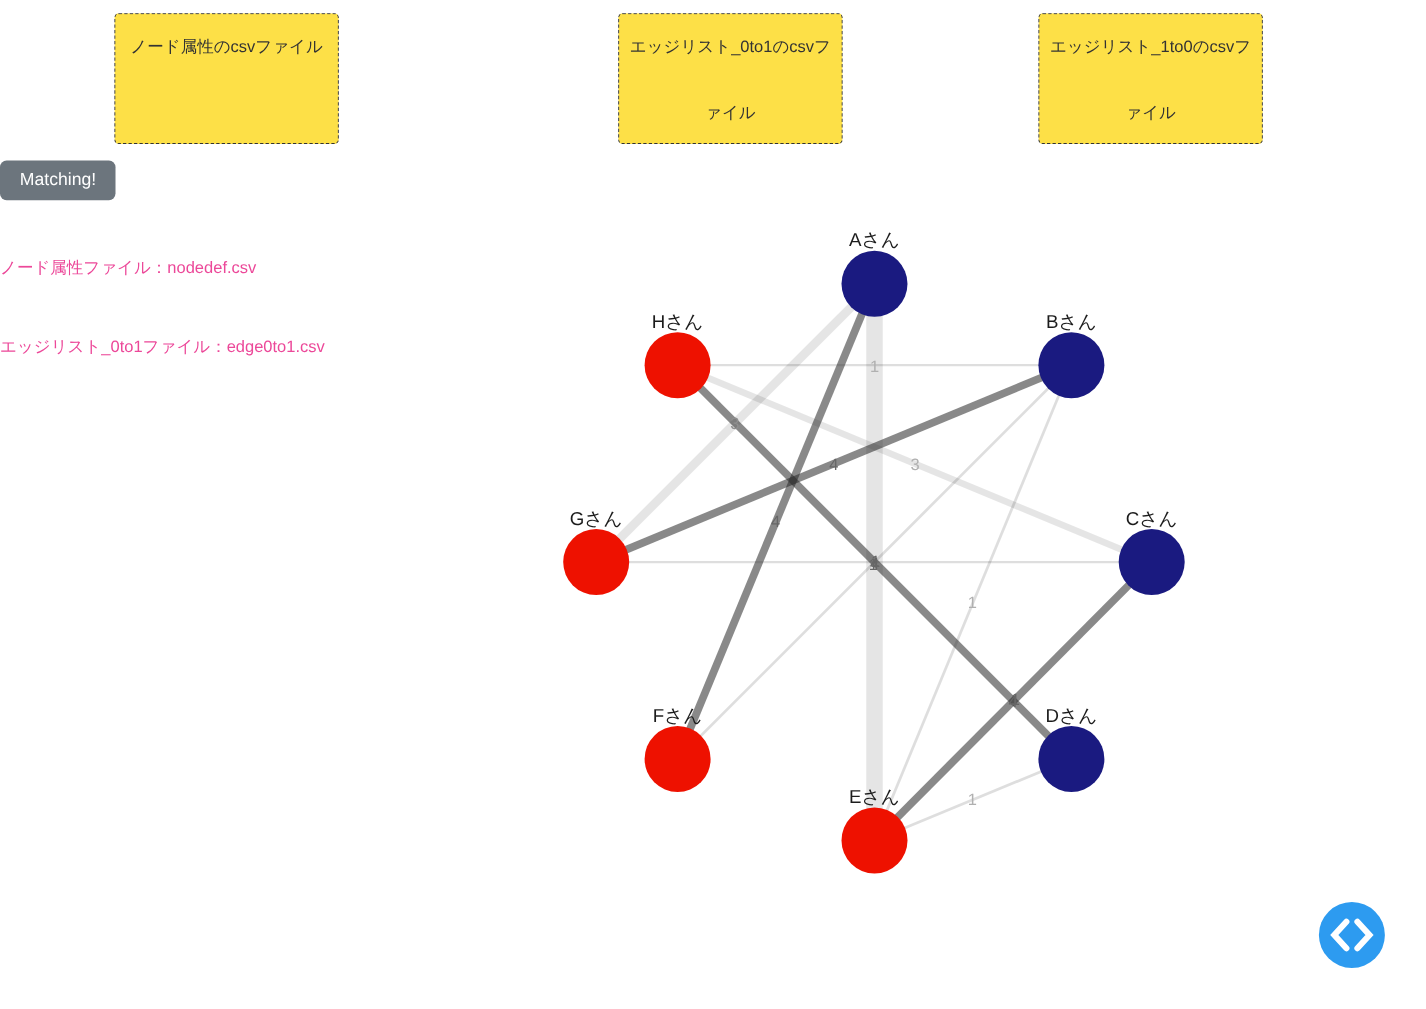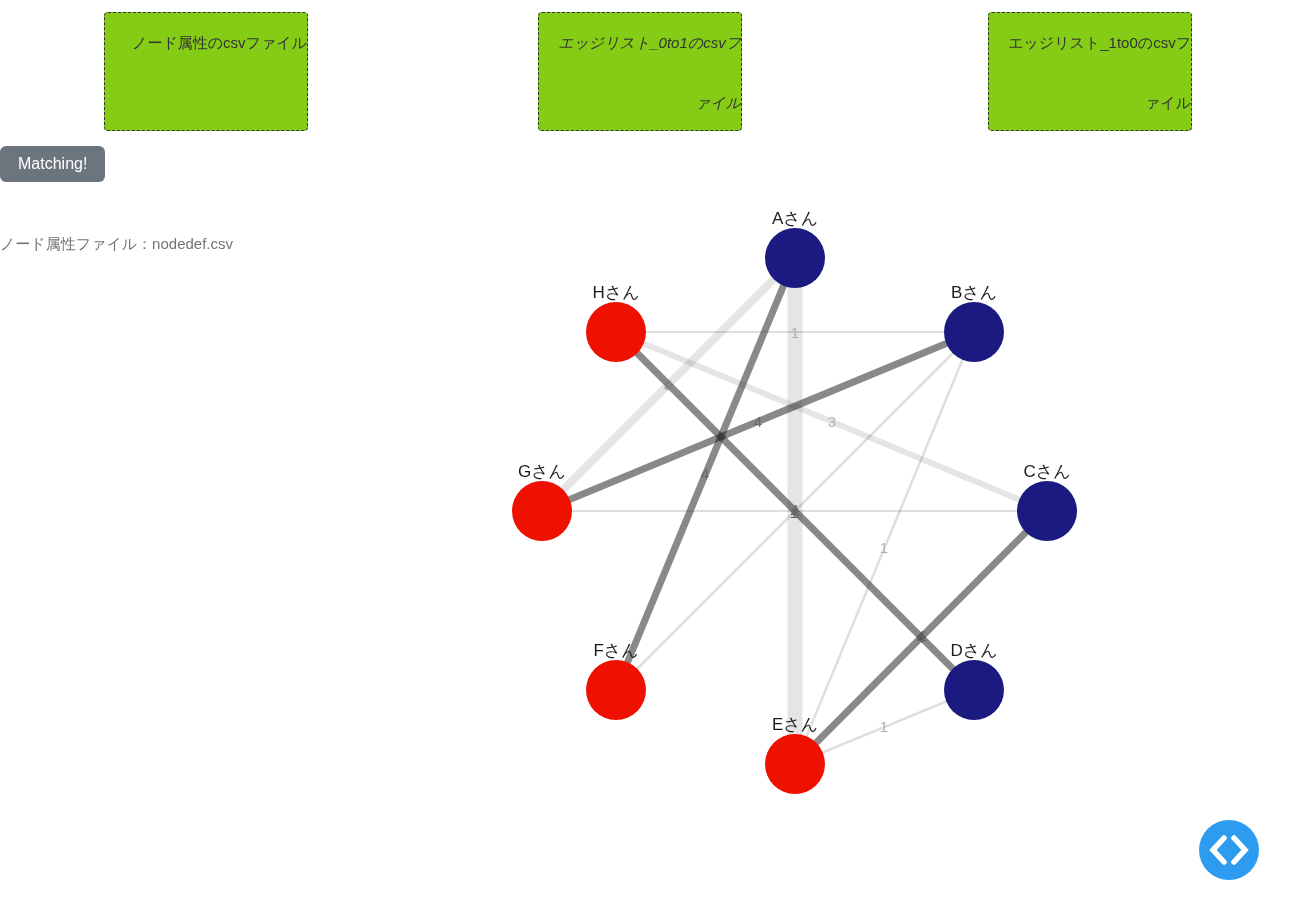--- a/index.html
+++ b/index.html
@@ -1,32 +1,32 @@
 <!DOCTYPE html>
 <html><head>
 <meta charset="utf-8">
 <style>
   html,body{margin:0;padding:0;background:#ffffff;width:1296px;height:917px;overflow:hidden;
     font-family:"Liberation Sans","DejaVu Sans",sans-serif;}
   .file-box{
     position:absolute;top:12px;width:202px;height:117px;
-    border:1px dashed #333;border-radius:4px;background:#84cc16;
-    text-align:right;font-size:15px;color:#333;line-height:60px;
+    border:1px dashed #333;border-radius:4px;background:#fde047;
+    text-align:center;font-size:15px;color:#333;line-height:60px;
     cursor:pointer;overflow:hidden;
   }
   #box-node{left:104px;}
-  #box-edge01{left:538px;font-style:italic;}
-  #box-edge10{left:988px;}
+  #box-edge01{left:562px;}
+  #box-edge10{left:944px;}
   .matching-btn{
     position:absolute;left:0px;top:146px;height:36px;padding:5px 18px;
     background:#6c757d;color:#fff;border:none;border-radius:6px;
     font-size:16px;font-family:inherit;cursor:pointer;
   }
   .status{
-    position:absolute;left:0px;top:184px;font-size:15px;line-height:24px;color:#737373;
+    position:absolute;left:0px;top:184px;font-size:15px;line-height:24px;color:#ec4899;
     white-space:pre;
   }
   .graph-svg{position:absolute;left:0;top:0;}
   .code-btn{
     position:absolute;left:1199px;top:820px;width:60px;height:60px;border-radius:50%;
     background:#2d9bf0;border:none;cursor:pointer;display:flex;align-items:center;justify-content:center;
     padding:0;
   }
   .node-label{font-size:17px;fill:#1c1c1c;text-anchor:middle;}
   .weight-label{font-size:15px;text-anchor:middle;}
@@ -44,20 +44,21 @@
 </div>
 <div class="file-box" id="box-edge10">
   <span>エッジリスト_1to0のcsvフ</span><br>
   <span>ァイル</span>
 </div>
 
 <button class="matching-btn">Matching!</button>
 
 <div class="status">
   <div>ノード属性ファイル：nodedef.csv</div>
+  <div>エッジリスト_0to1ファイル：edge0to1.csv</div>
 </div>
 
 <svg class="graph-svg" width="1296" height="917" viewBox="0 0 1296 917">
     <line x1="795" y1="258" x2="795" y2="764" stroke="rgba(0,0,0,0.10)" stroke-width="15"></line>
     <line x1="616" y1="332" x2="1047" y2="511" stroke="rgba(0,0,0,0.10)" stroke-width="6"></line>
     <line x1="542" y1="511" x2="795" y2="258" stroke="rgba(0,0,0,0.10)" stroke-width="8"></line>
     <line x1="616" y1="332" x2="974" y2="332" stroke="rgba(0,0,0,0.13)" stroke-width="2"></line>
     <line x1="542" y1="511" x2="1047" y2="511" stroke="rgba(0,0,0,0.13)" stroke-width="2"></line>
     <line x1="616" y1="690" x2="974" y2="332" stroke="rgba(0,0,0,0.13)" stroke-width="2.5"></line>
     <line x1="974" y1="332" x2="795" y2="764" stroke="rgba(0,0,0,0.13)" stroke-width="2.5"></line>

